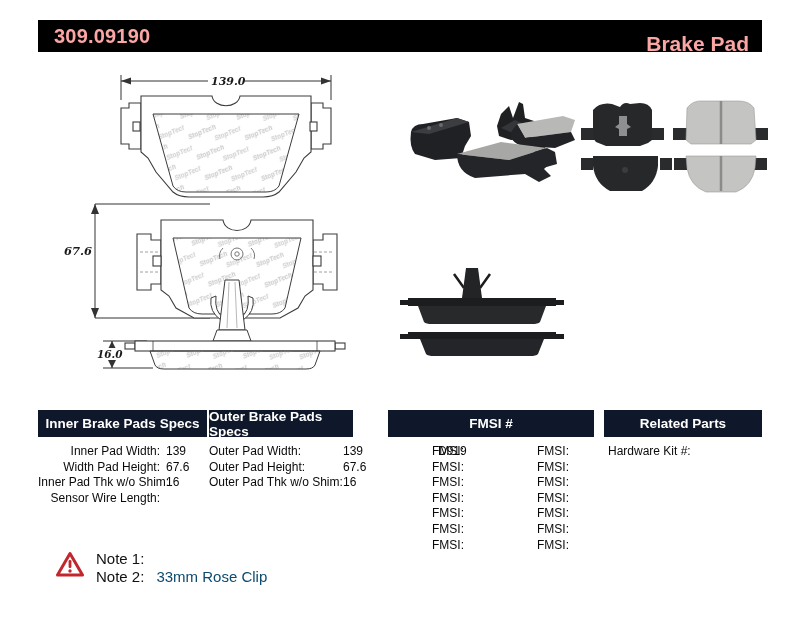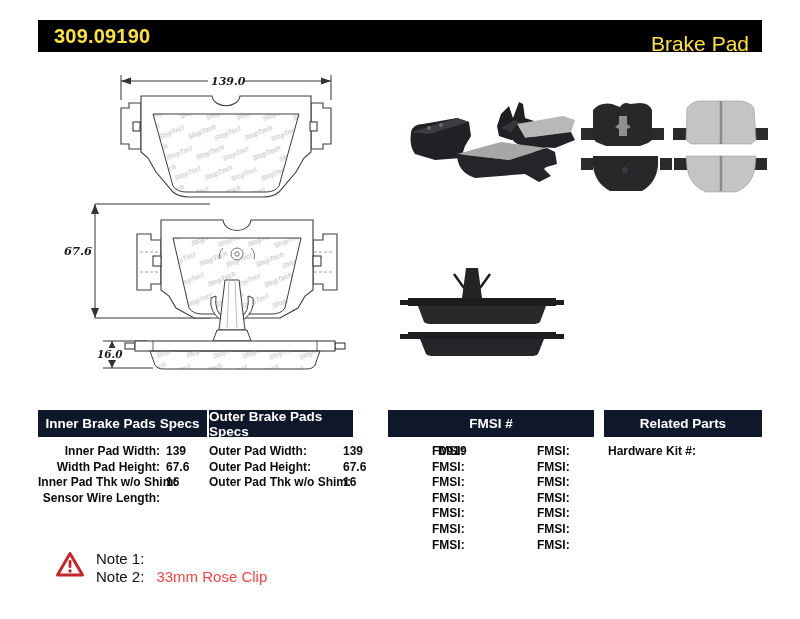--- a/index.html
+++ b/index.html
@@ -4,54 +4,54 @@
 <style>
   * { margin:0; padding:0; box-sizing:border-box; }
   html,body { background:#fff; }
   .page {
     position:relative; width:800px; height:619px; background:#ffffff;
     font-family:"Liberation Sans", sans-serif; overflow:hidden;
   }
   
   .top-bar {
     position:absolute; left:38px; top:20px; width:724px; height:32px;
-    background:#000; color:#fde047; display:flex; align-items:center;
+    background:#000; color:#fca5a5; display:flex; align-items:center;
     justify-content:space-between; padding:0 13px 0 16px;
   }
   .part-number { font-size:20px; font-weight:bold; letter-spacing:0.2px; }
-  .product-type { font-size:21px; font-weight:normal;margin-top:16px; }
+  .product-type { font-size:21px; font-weight:bold;margin-top:16px; }
   
   svg.block { position:absolute; }
   .dim-text { font-family:"DejaVu Serif", serif; font-style:italic; font-weight:bold; fill:#1a1a1a; }
   
   .hdr {
     position:absolute; top:410px; height:27px; background:#0f172a; color:#fff;
     font-weight:bold; font-size:13.5px; display:flex; align-items:center; justify-content:center;
   }
   .hdr-inner   { left:38px;  width:169px; }
   .hdr-outer   { left:209px; width:144px; }
   .hdr-fmsi    { left:388px; width:206px; }
   .hdr-related { left:604px; width:158px; }
-  .spec-col { position:absolute; top:444px; font-size:12px; font-weight:bold; color:#0a0a0a; }
+  .spec-col { position:absolute; top:444px; font-size:12px; font-weight:normal; color:#0a0a0a; }
   .spec-row { height:15.6px; line-height:15.6px; white-space:nowrap; }
   .col-inner { left:38px; }
   .col-inner .spec-label { display:inline-block; width:122px; text-align:right; }
   .col-outer { left:209px; }
   .col-outer .spec-label { display:inline-block; width:128px; text-align:left; }
   .col-fmsi1 { left:392px; }
   .col-fmsi2 { left:497px; }
   .col-fmsi1 .spec-label, .col-fmsi2 .spec-label { display:inline-block; width:34px;padding-left:40px; }
   .col-related { left:608px; }
   .spec-value { margin-left:6px; }
   
   .warning-svg { position:absolute; left:56px; top:551px; }
   .note-line { position:absolute; left:96px; font-size:15px; font-weight:normal; color:#111; white-space:nowrap; }
   .note-1 { top:550px; }
   .note-2 { top:568px; }
-  .note-red { color:#ef4444; margin-left:12px; }
+  .note-red { color:#0c4a6e; margin-left:12px; }
 </style>
 </head>
 <body>
 
 <div class="page">
 
   <div class="top-bar">
     <span class="part-number">309.09190</span>
     <span class="product-type">Brake Pad</span>
   </div>

